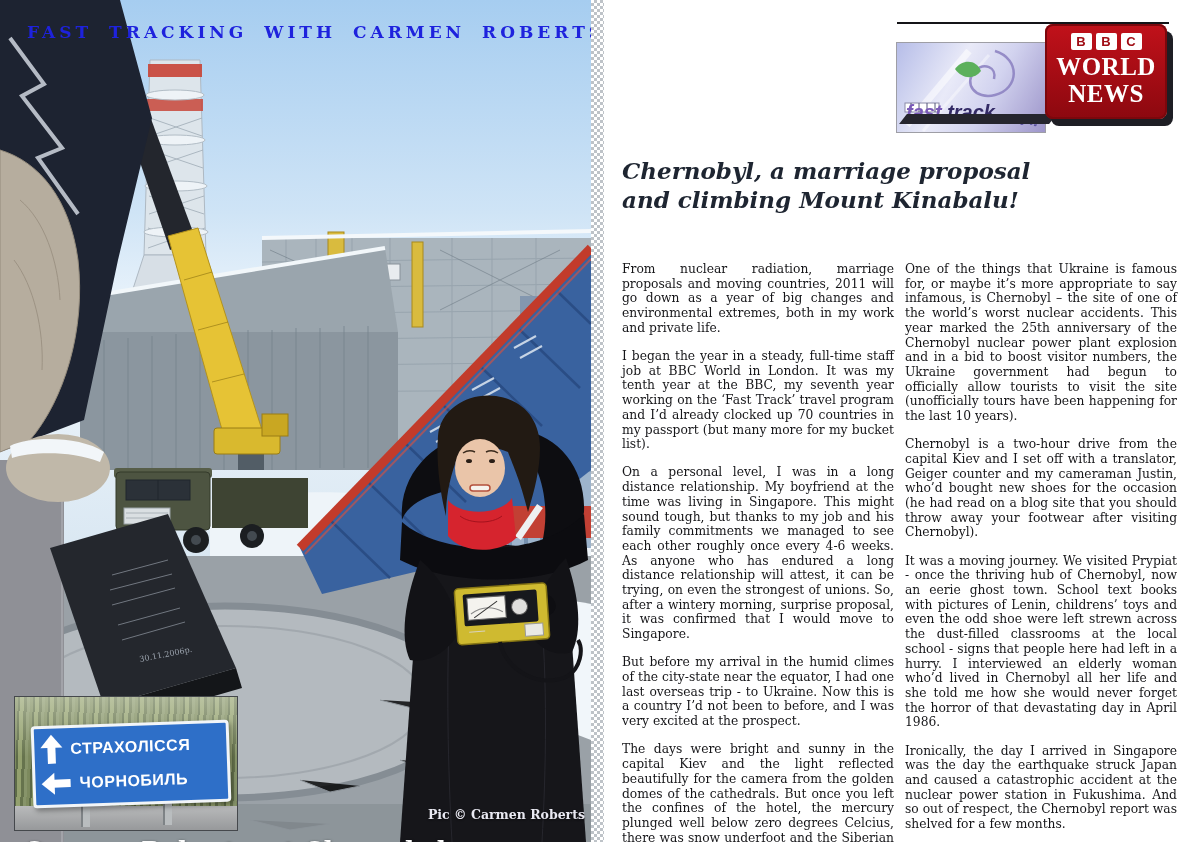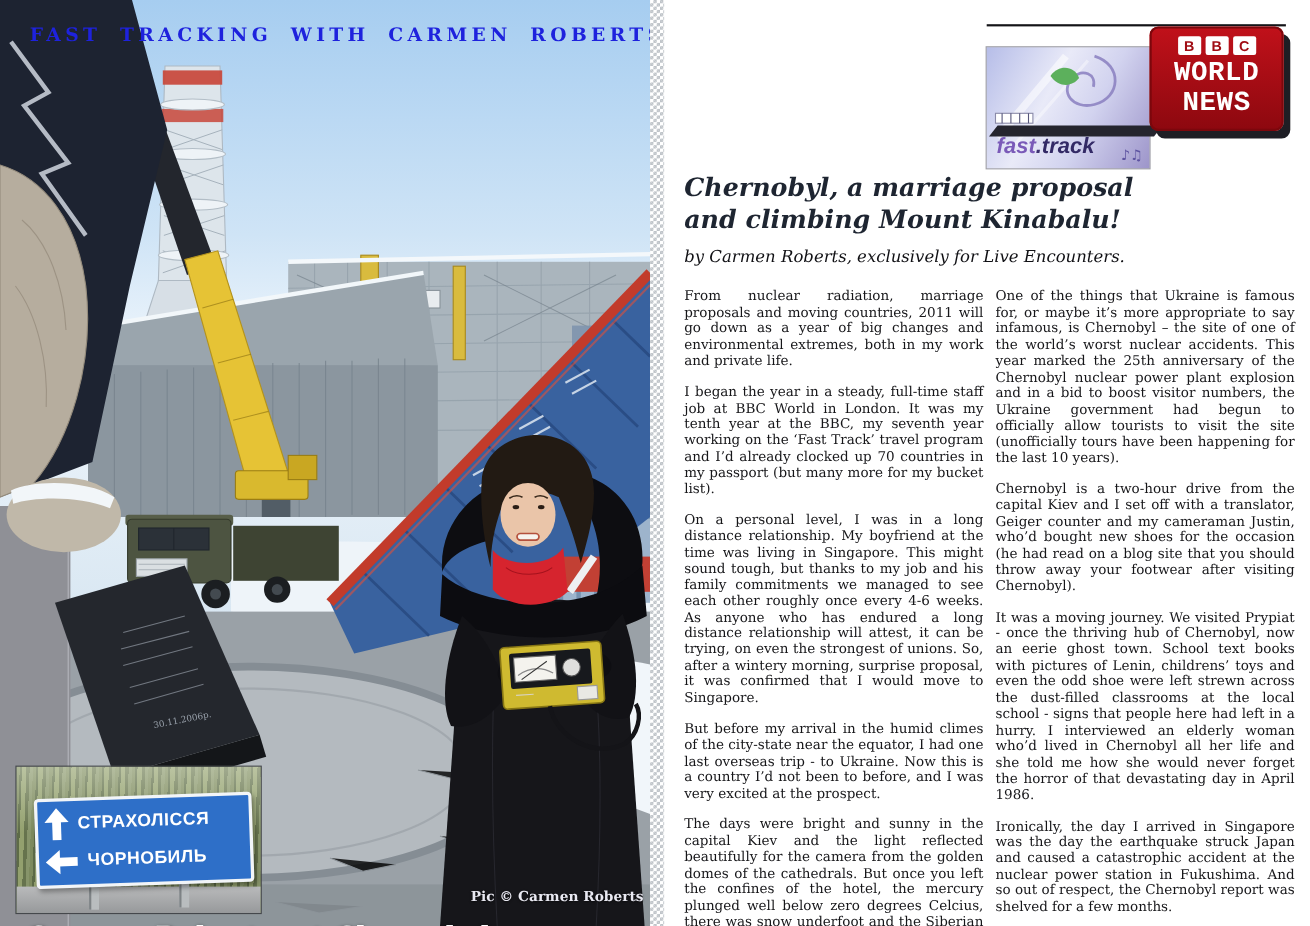--- a/index.html
+++ b/index.html
@@ -55,40 +55,40 @@
   .col{position:absolute;top:262px;width:272px;}
   .col1{left:18px;}
   .col2{left:301px;}
   .para{margin:0 0 13.5px 0;font-size:12.3px;line-height:14.7px;text-align:justify;color:#161619;}
   .credits{position:absolute;right:14px;top:801px;text-align:right;}
   .credit-bold{font-size:13px;font-weight:700;color:#0e0e10;}
   .credit-site{margin-top:2px;font-size:9.5px;font-family:"Liberation Sans",sans-serif;color:#8d8d8d;}
   
   .logo{position:absolute;left:293px;top:22px;width:272px;height:102px;}
   .logo-topline{position:absolute;left:0;top:0;width:272px;height:2px;background:#141418;}
-  .ft-panel{position:absolute;left:0;top:21px;width:148px;height:110px;overflow:hidden;
+  .ft-panel{position:absolute;left:0;top:21px;width:148px;height:89px;overflow:hidden;
       outline:1px solid rgba(40,40,55,.45);
       background:linear-gradient(118deg,#b6bde8 0%,#e9eaf8 38%,#d2d3ef 62%,#9d95ca 100%);}
   .ft-word{position:absolute;left:9px;bottom:8px;font-style:italic;font-weight:700;font-size:20px;
       font-family:"Liberation Sans",sans-serif;}
   .ft-fast{color:#7a5ab8;}
   .ft-dot{color:#3a2f6e;}
   .ft-track{color:#332a66;}
   .ft-notes{position:absolute;right:6px;bottom:4px;font-size:13px;color:#5c52a0;
       font-family:"DejaVu Sans",sans-serif;}
   .ft-shadow{position:absolute;left:6px;top:92px;width:150px;height:10px;background:#25252e;
       transform:skewX(-38deg);}
   .bbc-box{position:absolute;left:148px;top:2px;width:122px;height:95px;border-radius:8px;
       background:linear-gradient(180deg,#c1111a,#8c080f);
       box-shadow:6px 7px 0 #1e1e24, inset 0 0 0 2px #7c070c;}
   .bbc-blocks{display:flex;justify-content:center;gap:4px;padding-top:9px;}
   .bbc-block{width:21px;height:17px;background:#fff;border-radius:2px;display:flex;
       align-items:center;justify-content:center;font-family:"Liberation Sans",sans-serif;
       font-weight:700;font-size:13px;color:#a00d14;}
-  .bbc-world,.bbc-news{text-align:center;color:#fff;font-family:Liberation Mono, monospace;
+  .bbc-world,.bbc-news{text-align:center;color:#fff;font-family:Liberation Serif, serif;
       font-weight:700;font-size:25px;line-height:27px;letter-spacing:.5px;}
   .bbc-world{margin-top:3px;}
 </style>
 </head>
 <body>
 
 <div class="page">
 
   <div class="photo">
     <svg width="591" height="842" viewBox="0 0 591 842">
@@ -391,21 +391,20 @@
           <span class="bbc-block">B</span>
           <span class="bbc-block">B</span>
           <span class="bbc-block">C</span>
         </div>
         <div class="bbc-world">WORLD</div>
         <div class="bbc-news">NEWS</div>
       </div>
     </div>
 
     <h1 class="title"><span>Chernobyl, a marriage proposal</span><br><span>and climbing Mount Kinabalu!</span></h1>
-    <div class="byline">by Carmen Roberts, exclusively for Live Encounters.</div>
 
     <div class="col col1">
         <p class="para">From nuclear radiation, marriage proposals and moving countries, 2011 will go down as a year of big changes and environmental extremes, both in my work and private life.</p>
         <p class="para">I began the year in a steady, full-time staff job at BBC World in London. It was my tenth year at the BBC, my seventh year working on the ‘Fast Track’ travel program and I’d already clocked up 70 countries in my passport (but many more for my bucket list).</p>
         <p class="para">On a personal level, I was in a long distance relationship. My boyfriend at the time was living in Singapore. This might sound tough, but thanks to my job and his family commitments we managed to see each other roughly once every 4-6 weeks. As anyone who has endured a long distance relationship will attest, it can be trying, on even the strongest of unions. So, after a wintery morning, surprise proposal, it was confirmed that I would move to Singapore.</p>
         <p class="para">But before my arrival in the humid climes of the city-state near the equator, I had one last overseas trip - to Ukraine. Now this is a country I’d not been to before, and I was very excited at the prospect.</p>
         <p class="para">The days were bright and sunny in the capital Kiev and the light reflected beautifully for the camera from the golden domes of the cathedrals. But once you left the confines of the hotel, the mercury plunged well below zero degrees Celcius, there was snow underfoot and the Siberian winds blowing across the continent cut right through my body. Thermal underwear, snow boots and a thick coat didn’t seem enough. Maybe my blood was already beginning to thin.</p>
       </div>
 
     <div class="col col2">

